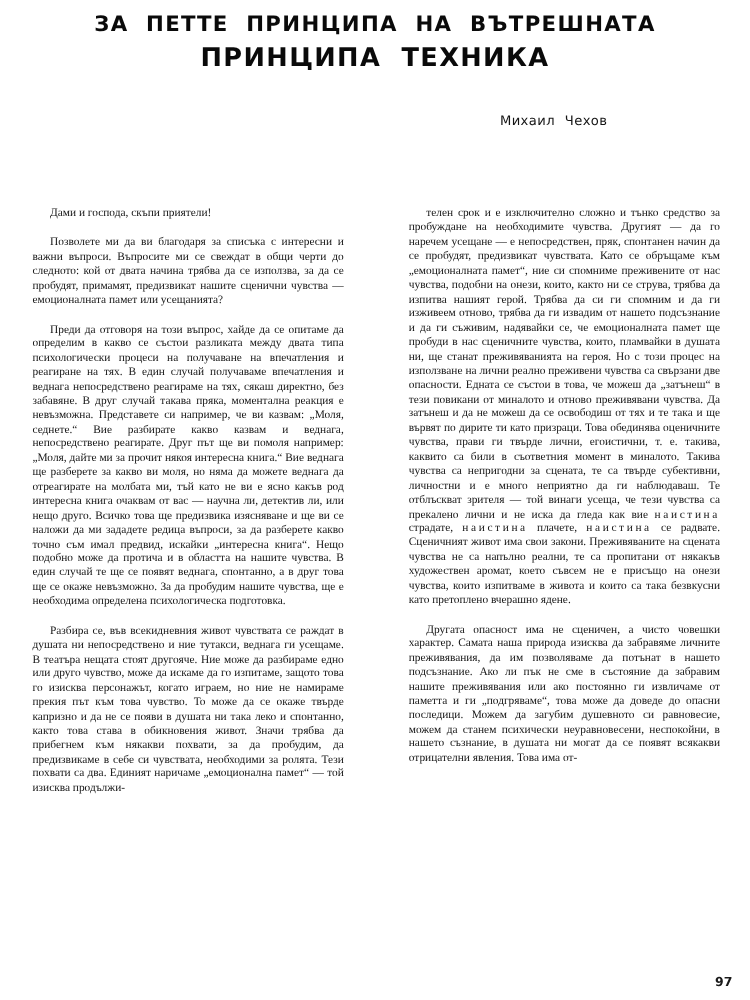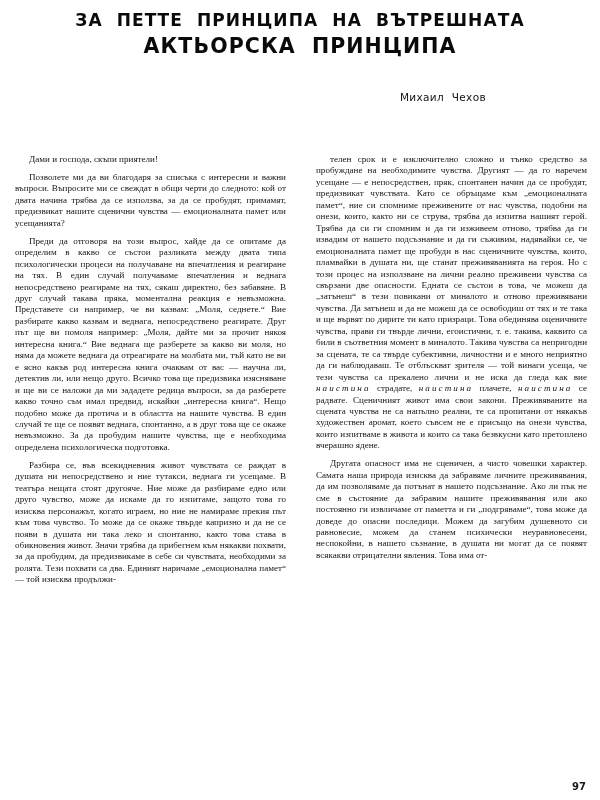--- a/index.html
+++ b/index.html
@@ -73,30 +73,29 @@
     width: 273px;
     font-size: 9.1px;
     line-height: 11.45px;
     text-align: justify;
     text-justify: inter-word;
     -webkit-hyphens: none;
     hyphens: none;
     color: #151515;
   }
   .col p {
-    margin: 1px;
+    margin: 12px;
     text-indent: 14px;
     text-align: justify;
   }
   .col p.gap {
     margin-top: 6.5px;
   }
   .sp {
     letter-spacing: 2.1px;
-    font-style: italic;
   }
   .it {
   }
 
   
   .folio {
     position: absolute;
     right: 14px;
     bottom: 8px;
     font-family: "DejaVu Sans", "Liberation Sans", sans-serif;
@@ -106,21 +105,21 @@
     margin-left: 23px;
   }
 </style>
 </head>
 <body>
 
 <div class="page">
 
   <div class="masthead">
     <div class="title-line">ЗА ПЕТТЕ ПРИНЦИПА НА ВЪТРЕШНАТА</div>
-    <div class="title-line second">АКТЬОРСКА ПРИНЦИПА</div>
+    <div class="title-line second">ПРИНЦИПА ТЕХНИКА</div>
     <div class="byline-wrap">
       <span class="byline">Михаил Чехов</span>
     </div>
   </div>
 
   <div class="columns">
     <div class="col" id="col-left">
         <p>Дами и господа, скъпи приятели!</p>
         <p class="gap">Позволете ми да ви благодаря за списъ­ка с интересни и важни въпроси. Въпросите ми се свеждат в общи черти до следното: кой от двата начина трябва да се използва, за да се пробудят, примамят, предизвикат на­шите сценични чувства — емоционалната па­мет или усещанията?</p>
         <p class="gap">Преди да отговоря на този въпрос, хайде да се опитаме да определим в какво се съ­стои разликата между двата типа психологи­чески процеси на получаване на впечатле­ния и реагиране на тях. В един случай по­лучаваме впечатления и веднага непосред­ствено реагираме на тях, сякаш директно, без забавяне. В друг случай такава пряка, моментална реакция е невъзможна. Пред­ставете си например, че ви казвам: „Моля, седнете.“ Вие разбирате какво казвам и вед­нага, непосредствено реагирате. Друг път ще ви помоля например: „Моля, дайте ми за прочит някоя интересна книга.“ Вие веднага ще разберете за какво ви моля, но няма да можете веднага да отреагирате на молбата ми, тъй като не ви е ясно какъв род интерес­на книга очаквам от вас — научна ли, детек­тив ли, или нещо друго. Всичко това ще пред­извика изясняване и ще ви се наложи да ми зададете редица въпроси, за да разберете какво точно съм имал предвид, искайки „ин­тересна книга“. Нещо подобно може да про­тича и в областта на нашите чувства. В един случай те ще се появят веднага, спонтанно, а в друг това ще се окаже невъзможно. За да пробудим нашите чувства, ще е необходима определена психологическа подготовка.</p>

